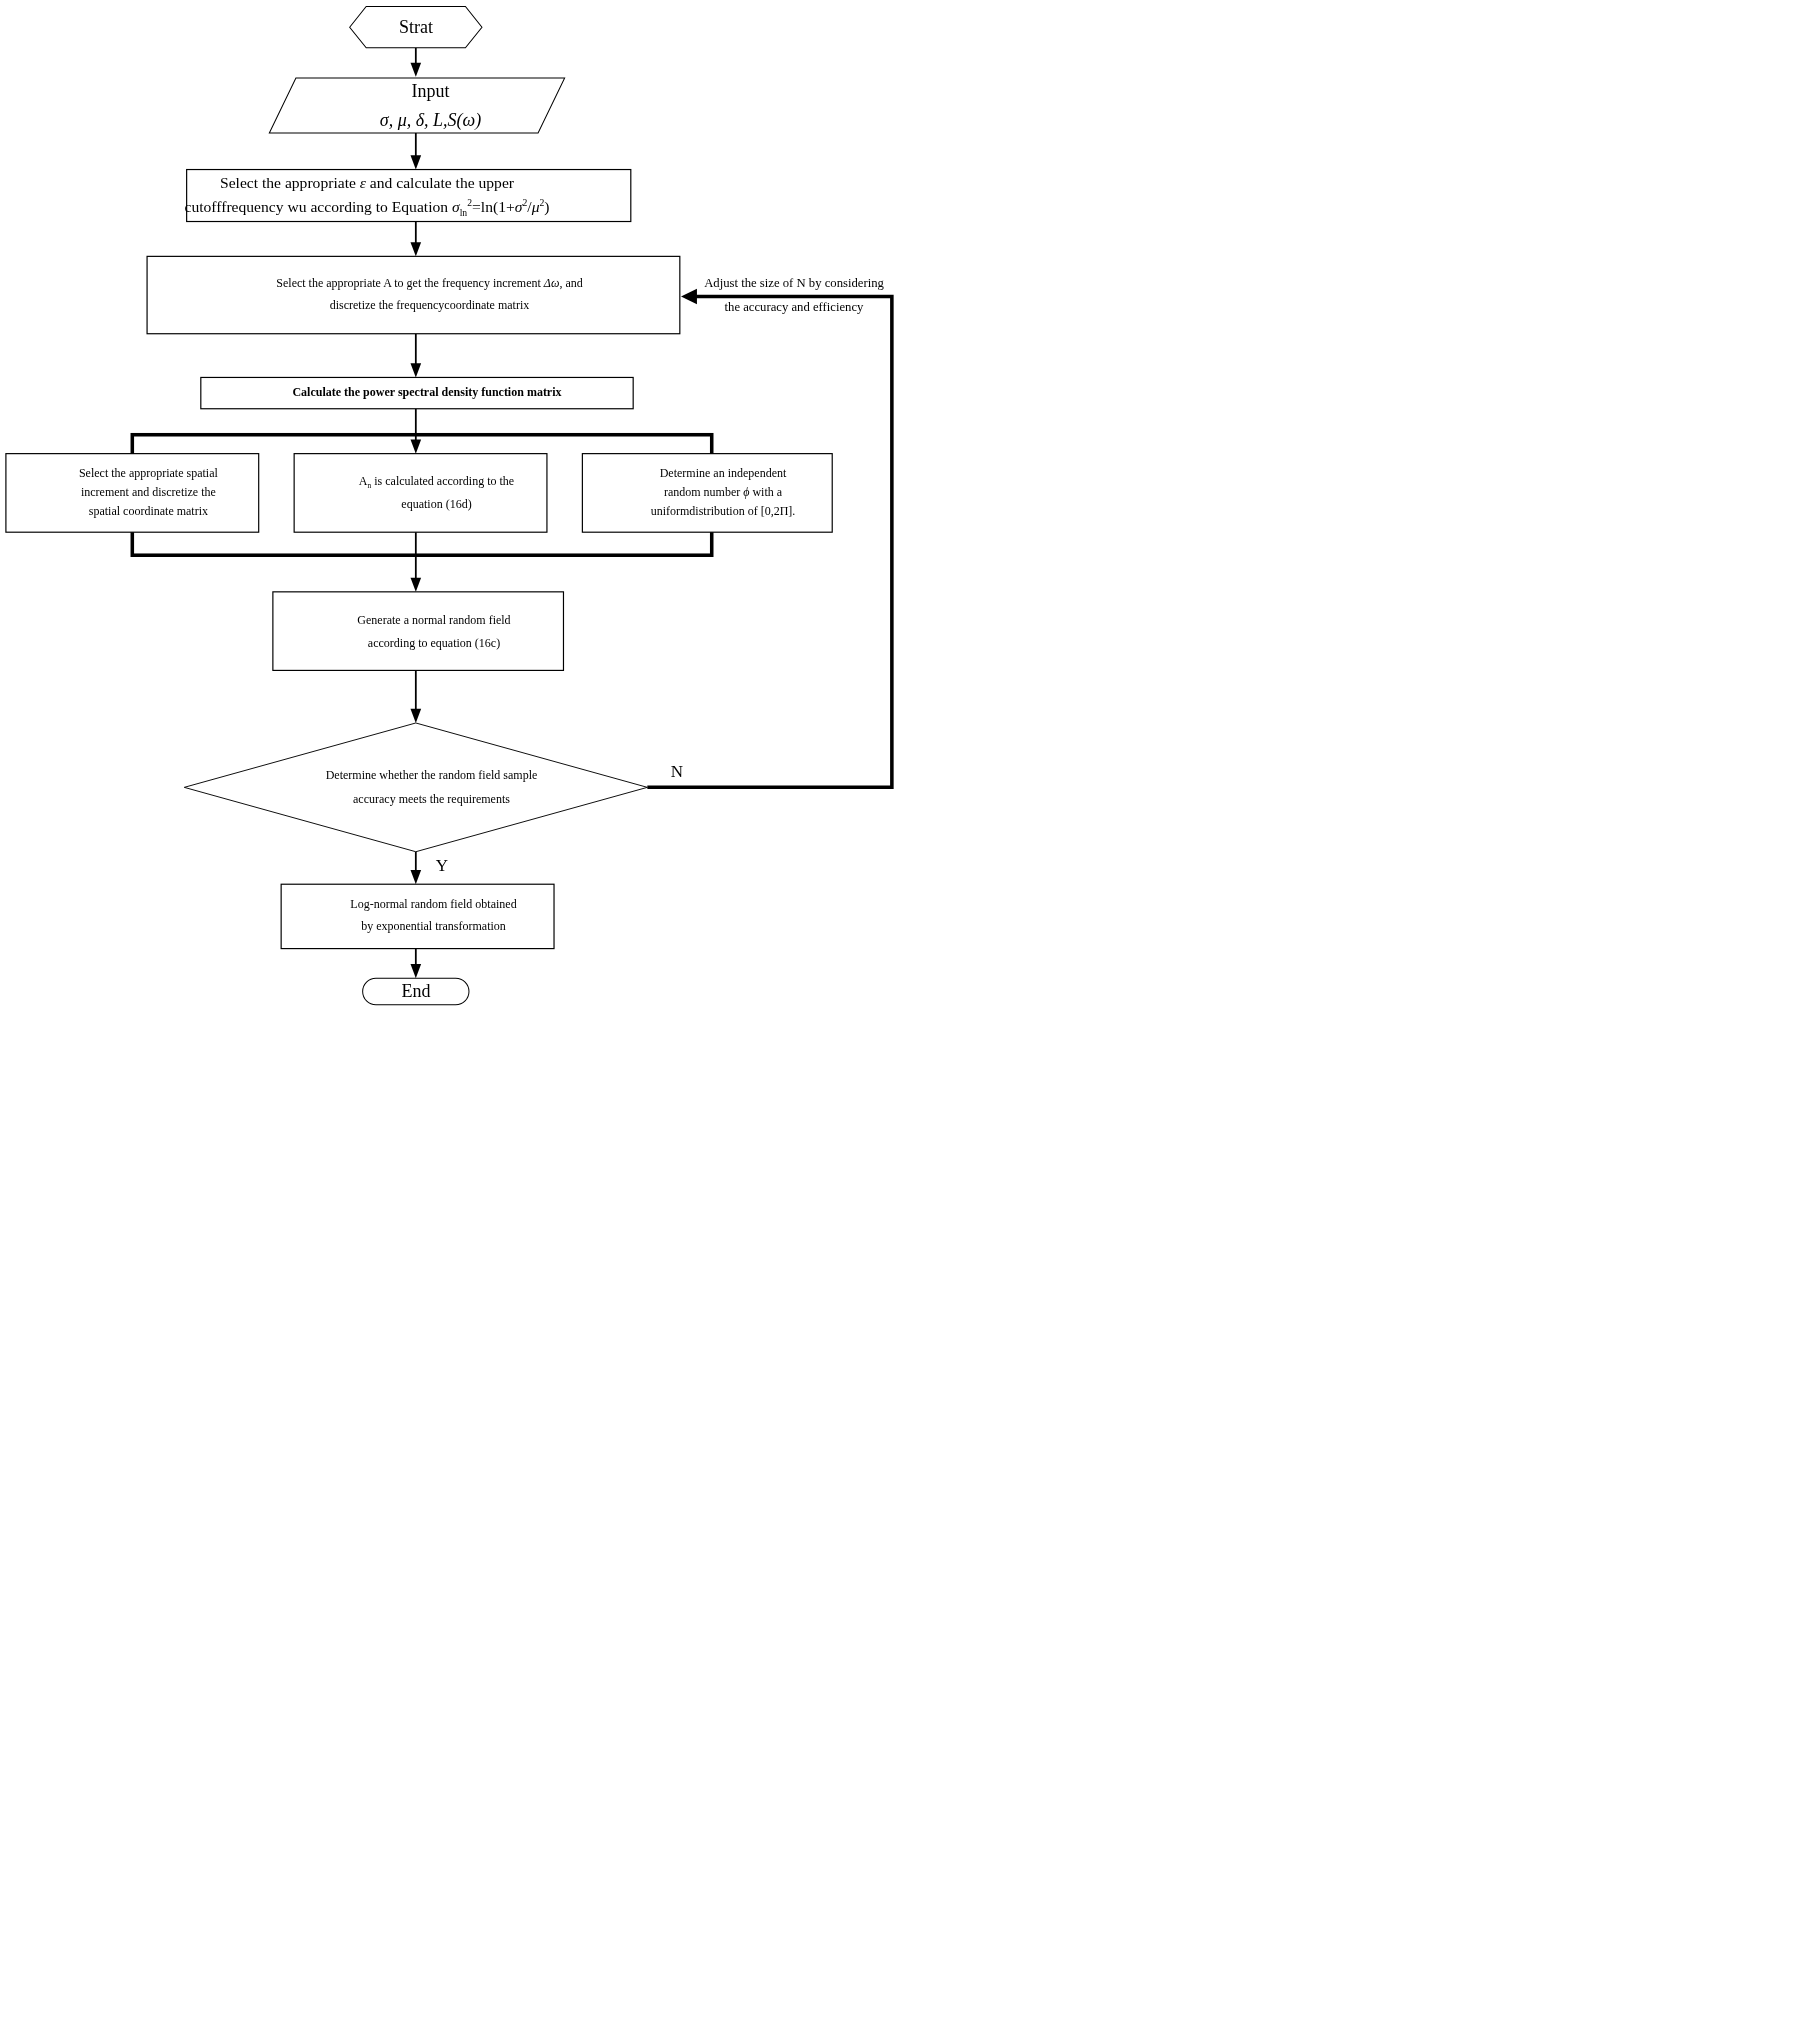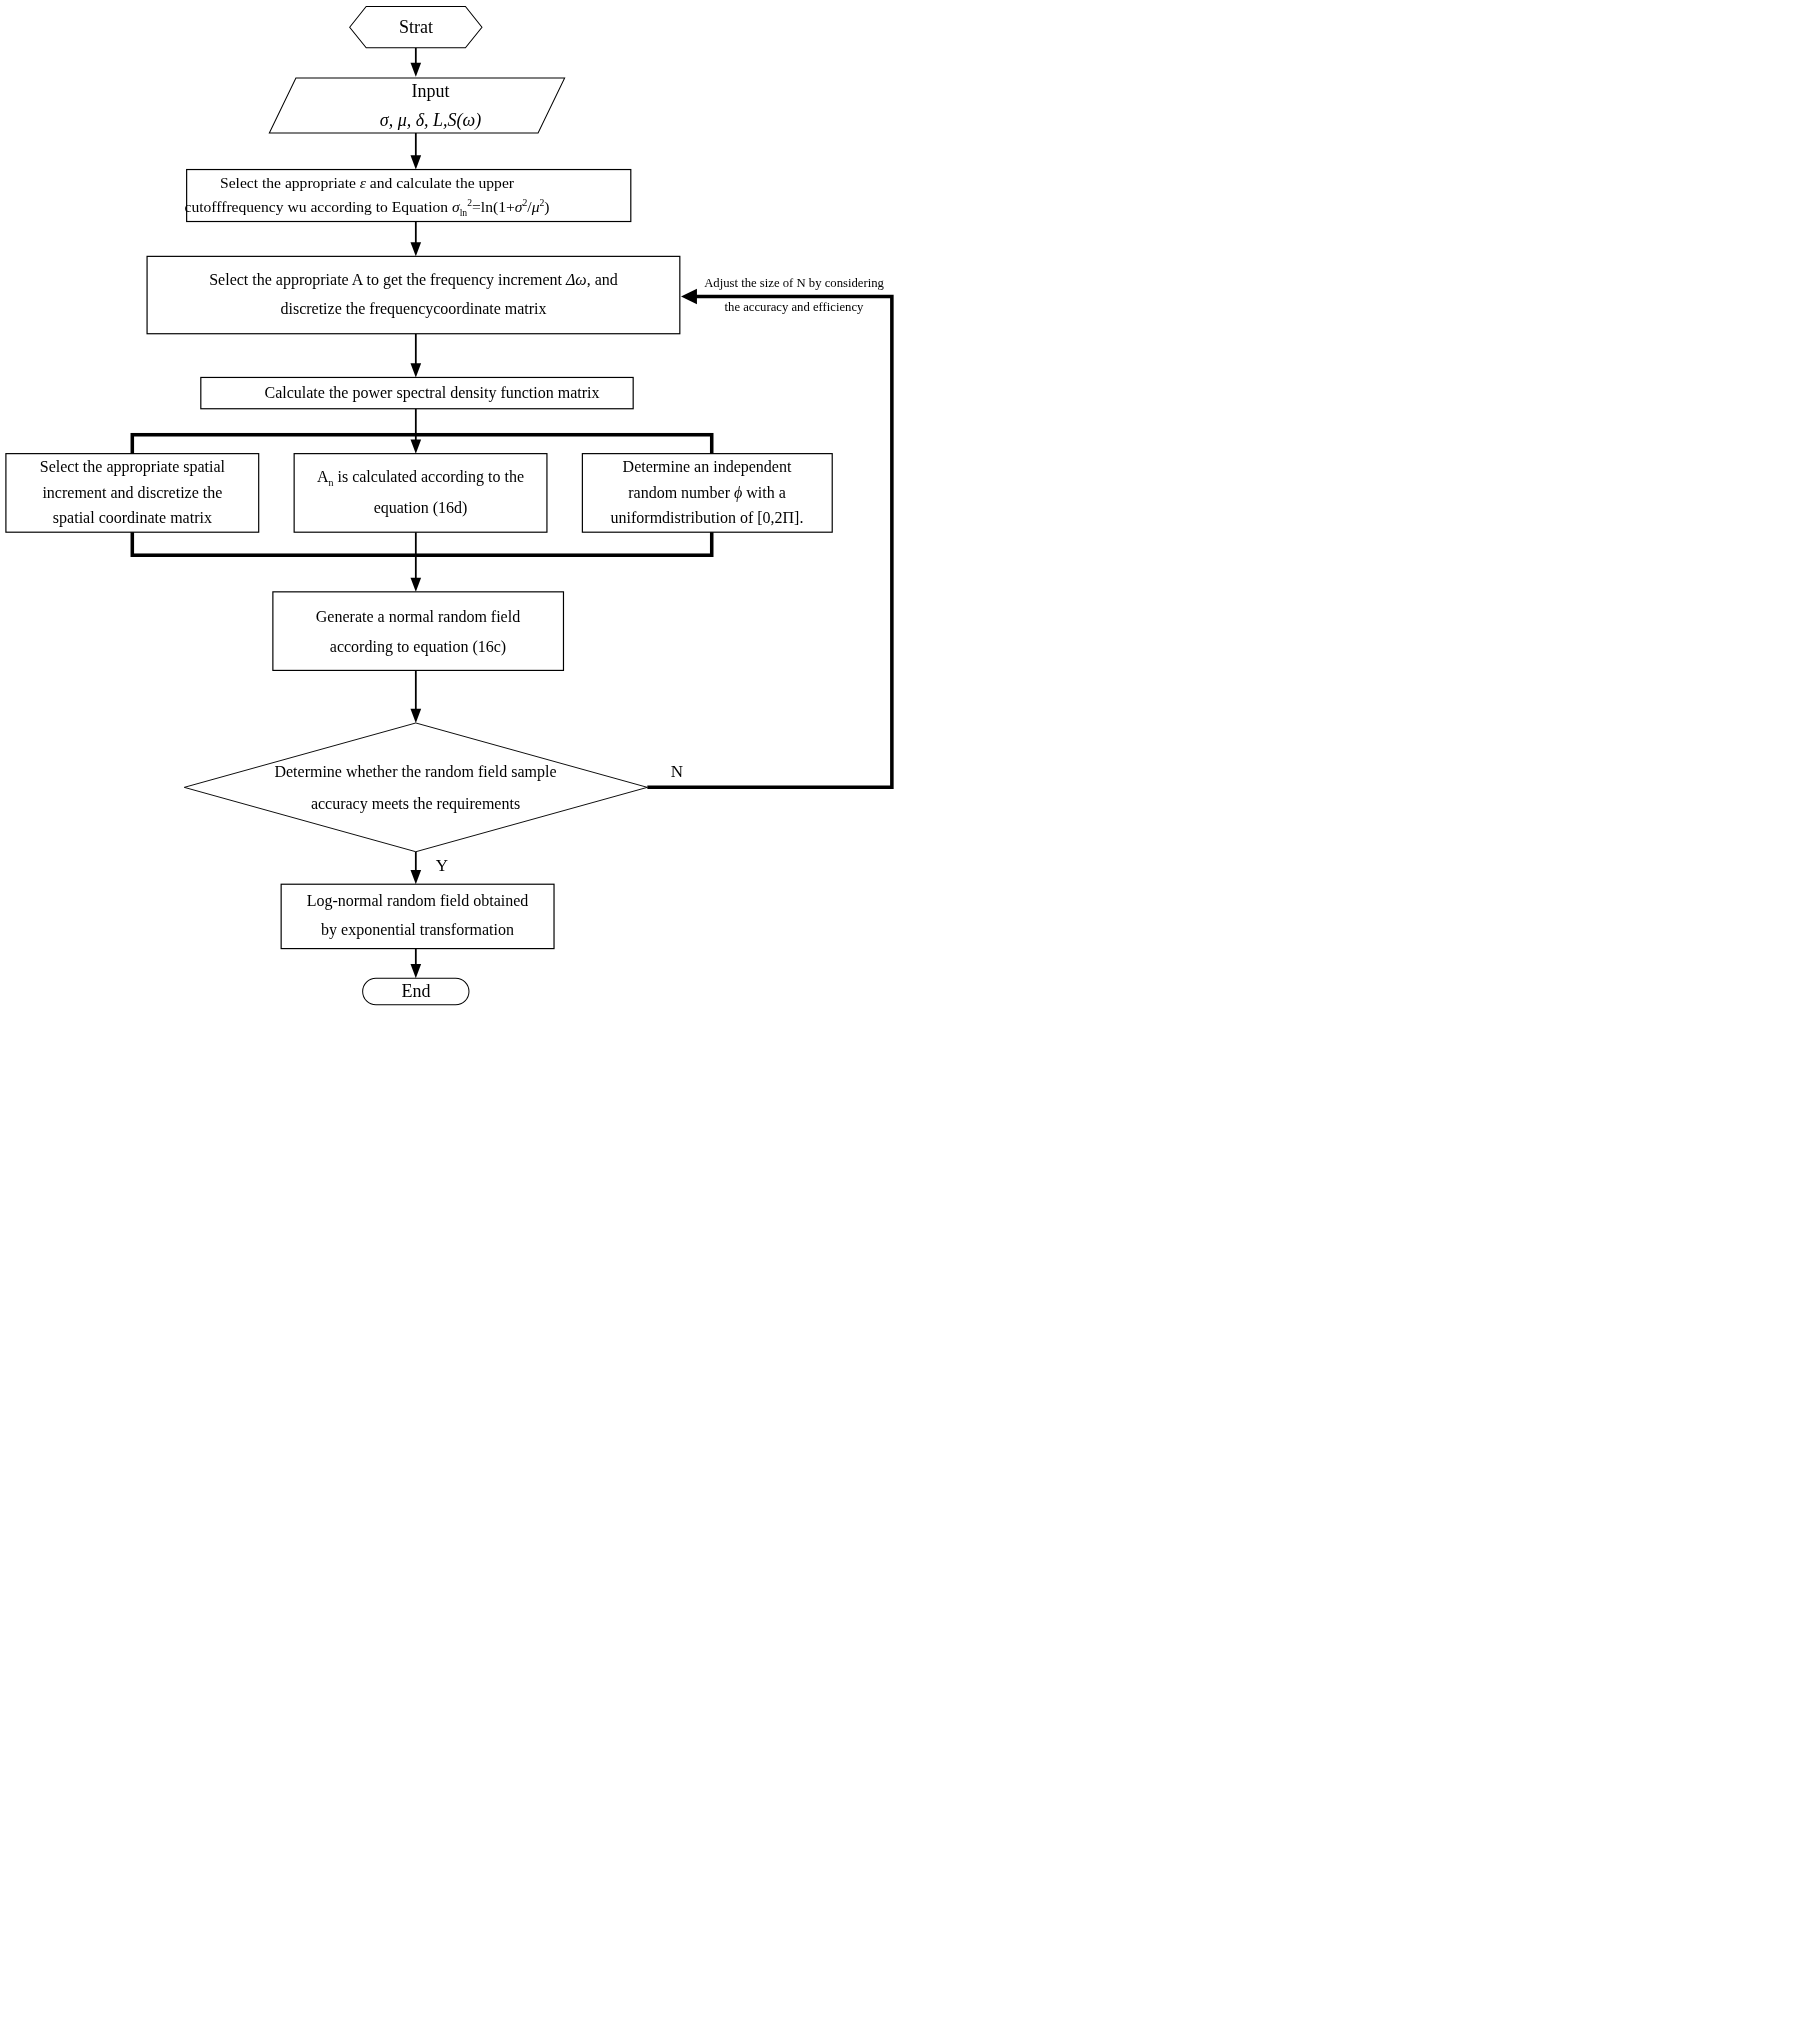--- a/index.html
+++ b/index.html
@@ -16,21 +16,21 @@
     position:absolute;
     display:flex; flex-direction:column;
     align-items:center; justify-content:center;
     text-align:center;
   }
   .line { white-space:nowrap; }
   .it { font-style:italic; }
   .txt sub { font-size:62%; line-height:0; }
   .txt sup { font-size:62%; line-height:0; }
   .fs28 { font-size:18px; }
-  .fs27 { font-size:16px; }
+  .fs27 { font-size:12px;margin-left:16px; }
   .fs26 { font-size:15.6px; }
   .fs21 { font-size:12.7px; }
   .fs29 { font-size:17px; }
 </style>
 </head>
 <body>
 
 <div class="canvas">
 
   <svg width="909" height="1013" viewBox="0 0 1539 1715">
@@ -108,21 +108,21 @@
     </div>
   </div>
 
   <div class="txt fs27" style="left:147px; top:256px; width:533px; height:77px; line-height:1.8;">
     <div class="line">
       <span>Select the appropriate A to get the frequency increment </span><span class="it">Δω</span><span>, and</span>
     </div>
     <div class="line">discretize the frequencycoordinate matrix</div>
   </div>
 
-  <div class="txt fs27" style="left:216px; top:377px; width:432px; height:31px;">
+  <div class="txt fs27" style="left:195px; top:377px; width:432px; height:31px;font-weight:bold;">
     <div class="line">Calculate the power spectral density function matrix</div>
   </div>
 
   <div class="txt fs27" style="left:5.9px; top:453px; width:253px; height:79px; line-height:1.6;">
     <div class="line">Select the appropriate spatial</div>
     <div class="line">increment and discretize the</div>
     <div class="line">spatial coordinate matrix</div>
   </div>
 
   <div class="txt fs27" style="left:294px; top:453px; width:253px; height:79px; line-height:1.9;">

